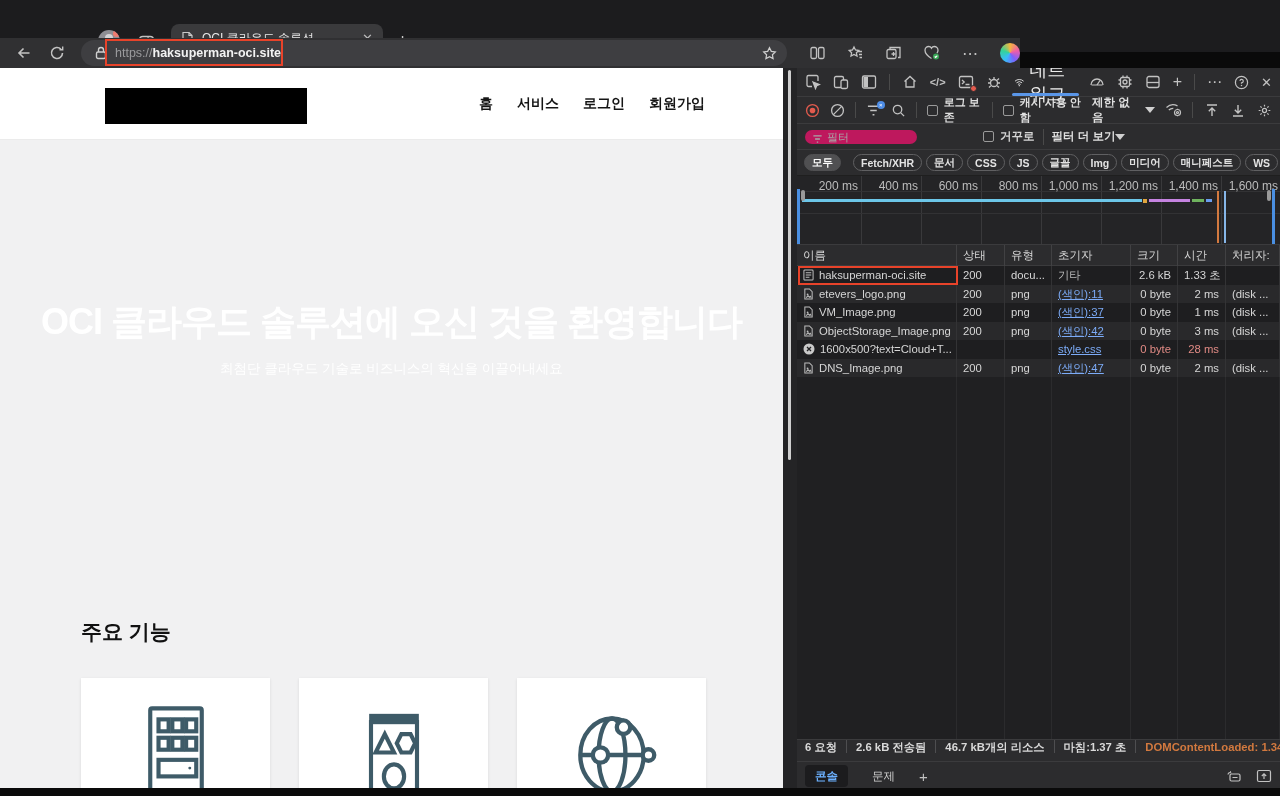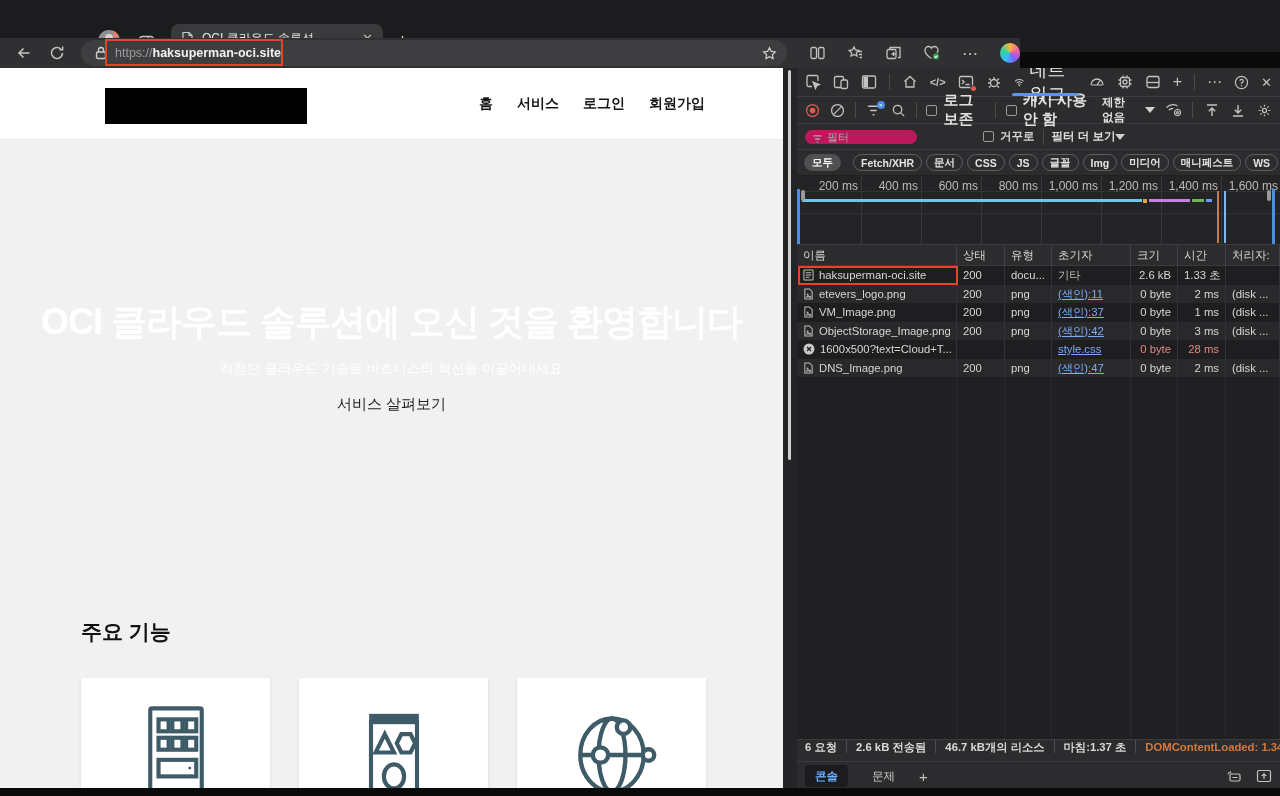--- a/index.html
+++ b/index.html
@@ -57,21 +57,21 @@
 
   .dt-toolbar{height:29px;display:flex;align-items:center;gap:12px;padding:0 8px;background:#2c2c2e;border-bottom:1px solid #3b3b3d}
   .dt-tab-net{display:flex;align-items:center;gap:5px;height:29px;position:relative;color:#ececec;font-size:18px}
   .dt-tab-net .uline{position:absolute;left:-2px;right:-2px;bottom:1px;height:2.5px;background:#5a96e8;border-radius:2px}
   .badge-red{position:absolute;right:-3px;bottom:-2px;width:7px;height:7px;border-radius:50%;background:#e25b4e;border:1px solid #2c2c2e}
   .badge-blue{position:absolute;right:-4px;top:-3px;width:8px;height:8px;border-radius:50%;background:#4e8de6;color:#fff;font-size:6px;line-height:8px;text-align:center}
   .dt-toolbar .right{margin-left:auto;display:flex;align-items:center;gap:12px}
 
   .dt-toolbar2{height:27px;display:flex;align-items:center;gap:10px;padding:0 8px;background:#2c2c2e;border-bottom:1px solid #3b3b3d}
   .chk{width:11px;height:11px;border:1.4px solid #9a9a9a;border-radius:2px;flex:0 0 auto}
-  .chklbl{display:flex;align-items:center;gap:6px;font-size:15px;color:#e0e0e0;font-weight:700}
+  .chklbl{display:flex;align-items:center;gap:6px;font-size:11px;color:#e0e0e0;font-weight:700}
   .ddl{display:flex;align-items:center;gap:14px;font-size:11.5px;color:#e0e0e0;font-weight:700}
   .tri{width:0;height:0;border-left:5px solid transparent;border-right:5px solid transparent;border-top:6px solid #d0d0d0}
   .dt-toolbar2 .rightg{margin-left:auto;display:flex;align-items:center;gap:12px}
 
   .dt-filterrow{height:26px;display:flex;align-items:center;padding:0 8px;background:#2c2c2e;border-bottom:1px solid #3b3b3d;gap:8px}
   .filter-input{width:112px;height:14px;background:#be185d;border:none;border-radius:9px;color:#e6e6e6;font-size:11px;padding:0 8px 0 22px;outline:none}
   .filter-input::placeholder{color:#a8a8a8}
   .fi-wrap{position:relative}
   .fi-wrap .fic{position:absolute;left:7px;top:4px;color:#a8a8a8}
   .dt-filterrow .mid{margin-left:58px;display:flex;align-items:center;gap:6px}
@@ -217,21 +217,20 @@
     <nav class="site-nav">
       <span>홈</span>
       <span>서비스</span>
       <span>로그인</span>
       <span>회원가입</span>
     </nav>
   </div>
 
   <div class="hero-title">OCI 클라우드 솔루션에 오신 것을 환영합니다</div>
   <div class="hero-sub">최첨단 클라우드 기술로 비즈니스의 혁신을 이끌어내세요</div>
-  <div class="hero-cta">서비스 살펴보기</div>
 
   <div class="features-h">주요 기능</div>
 
   <div class="card" style="left:81px">
     <span class="cicon">
       <svg width="92" height="112" viewBox="0 0 100 120" fill="none" stroke="currentColor" stroke-width="4.5">
         <rect x="22" y="6" width="56" height="100" rx="2"></rect>
         <rect x="31" y="18" width="11" height="13"></rect>
           <rect x="46" y="18" width="11" height="13"></rect>
           <rect x="61" y="18" width="11" height="13"></rect>

